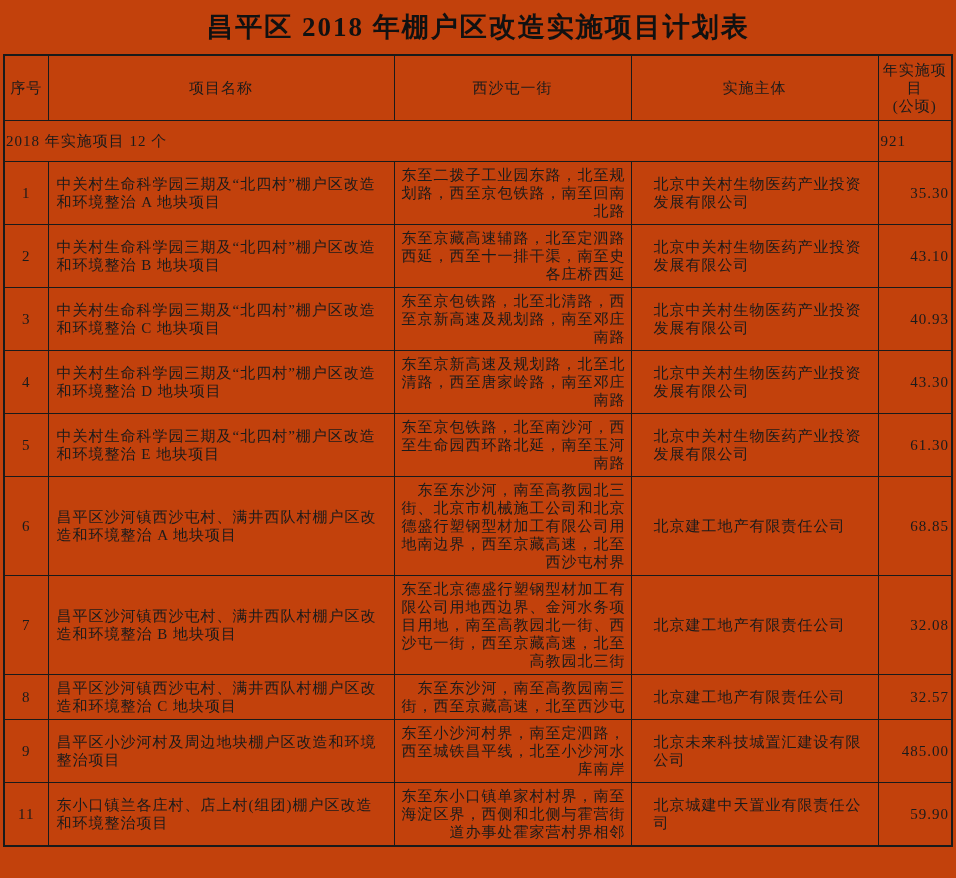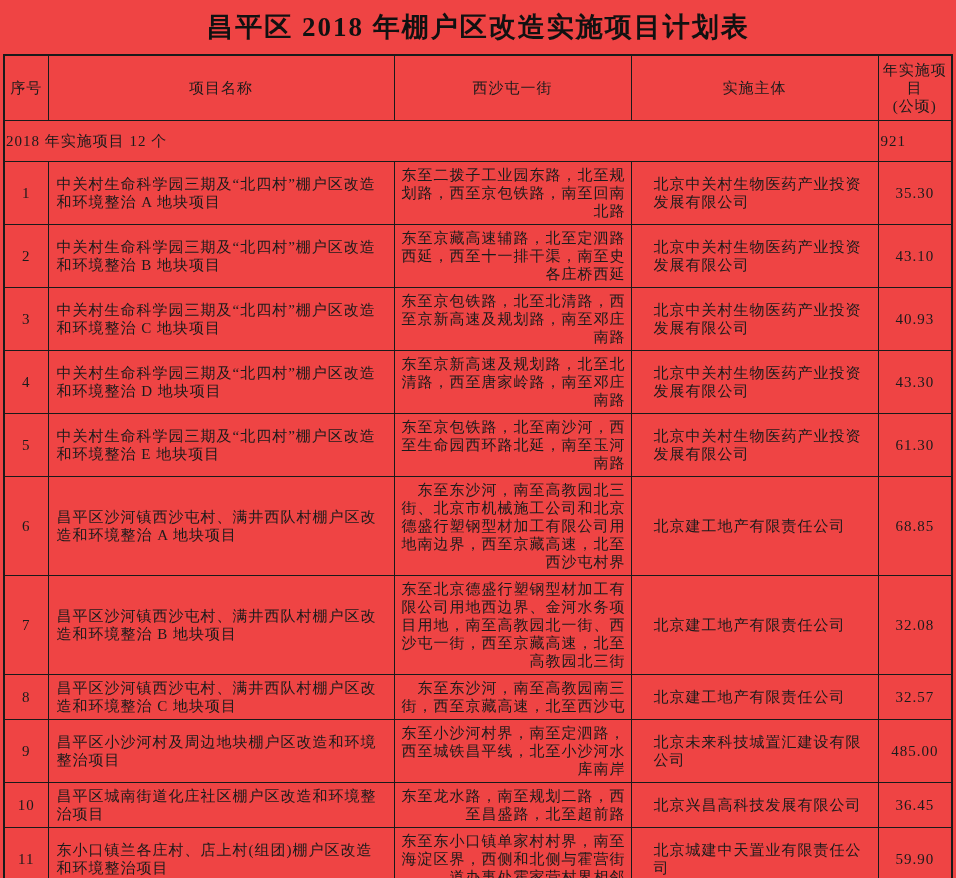--- a/index.html
+++ b/index.html
@@ -4,21 +4,21 @@
 <style>
   html, body {
     margin: 0;
     padding: 0;
     background: #f4f4f4;
   }
   .page {
     position: relative;
     width: 956px;
     height: 878px;
-    background: #ef4444;
+    background: #c2410c;
     font-family: "Liberation Serif", "DejaVu Serif", serif;
     color: #1b1b1b;
     overflow: hidden;
     box-sizing: border-box;
   }
   .title {
     margin: 0;
     padding-top: 9px;
     text-align: center;
     font-size: 27px;
@@ -66,21 +66,21 @@
     text-align: right;
     padding: 4px 5px 4px 6px;
     letter-spacing: 0.5px;
   }
   td.cell-entity {
     text-align: left;
     padding: 4px 4px 4px 22px;
     letter-spacing: 0.5px;
   }
   td.cell-area {
-    text-align: center;
+    text-align: right;
     padding: 4px 2px;
     letter-spacing: 0.5px;
   }
   tr.summary-row td {
     height: 32px;
     text-align: left;
   }
 </style>
 </head>
 <body>
@@ -180,27 +180,20 @@
         </tr>
 
         <tr>
           <td class="cell-no">9</td>
           <td class="cell-name">昌平区小沙河村及周边地块棚户区改造和环境整治项目</td>
           <td class="cell-scope">东至小沙河村界，南至定泗路，西至城铁昌平线，北至小沙河水库南岸</td>
           <td class="cell-entity">北京未来科技城置汇建设有限公司</td>
           <td class="cell-area">485.00</td>
         </tr>
 
-        <tr>
-          <td class="cell-no">10</td>
-          <td class="cell-name">昌平区城南街道化庄社区棚户区改造和环境整治项目</td>
-          <td class="cell-scope">东至龙水路，南至规划二路，西至昌盛路，北至超前路</td>
-          <td class="cell-entity">北京兴昌高科技发展有限公司</td>
-          <td class="cell-area">36.45</td>
-        </tr>
 
         <tr>
           <td class="cell-no">11</td>
           <td class="cell-name">东小口镇兰各庄村、店上村(组团)棚户区改造和环境整治项目</td>
           <td class="cell-scope">东至东小口镇单家村村界，南至海淀区界，西侧和北侧与霍营街道办事处霍家营村界相邻</td>
           <td class="cell-entity">北京城建中天置业有限责任公司</td>
           <td class="cell-area">59.90</td>
         </tr>
 
       </tbody>

